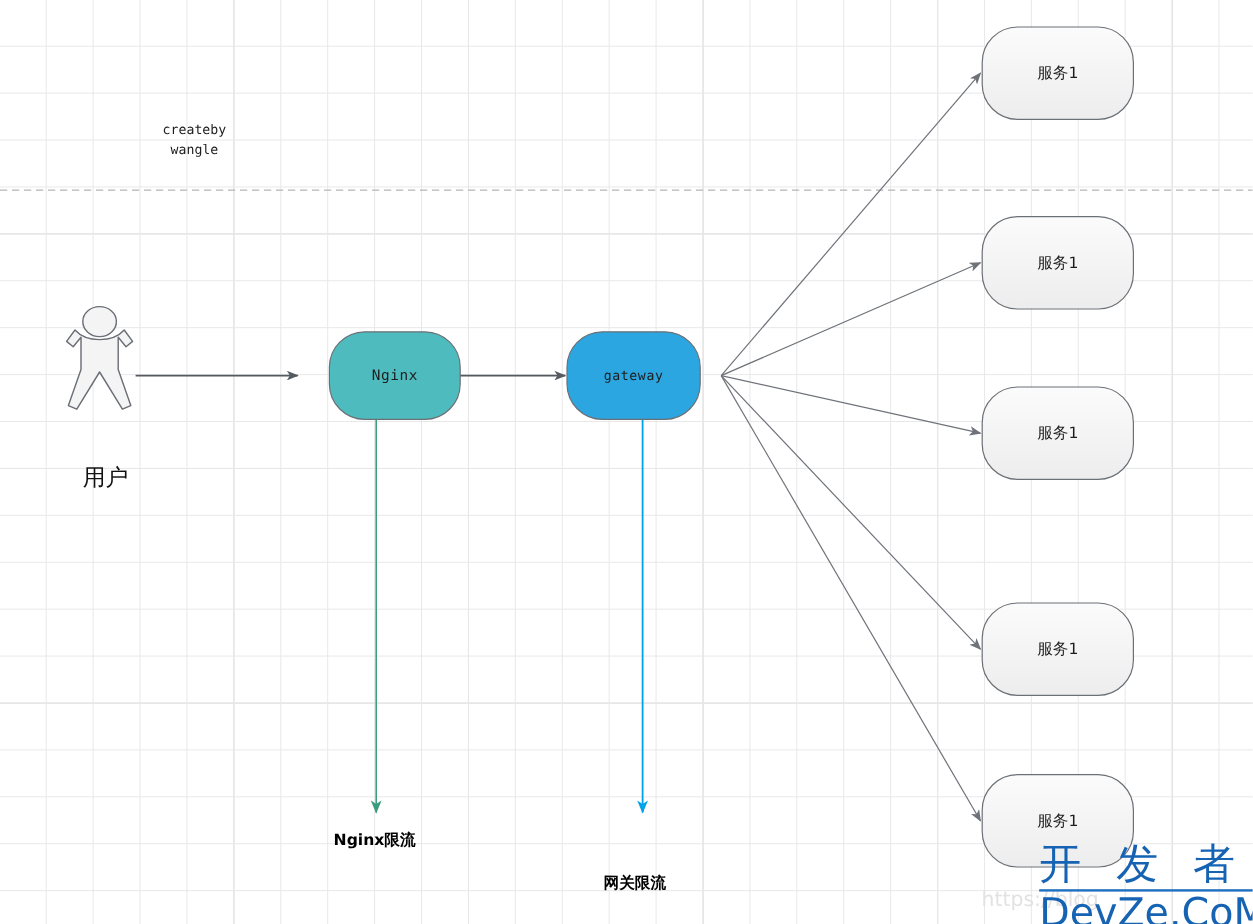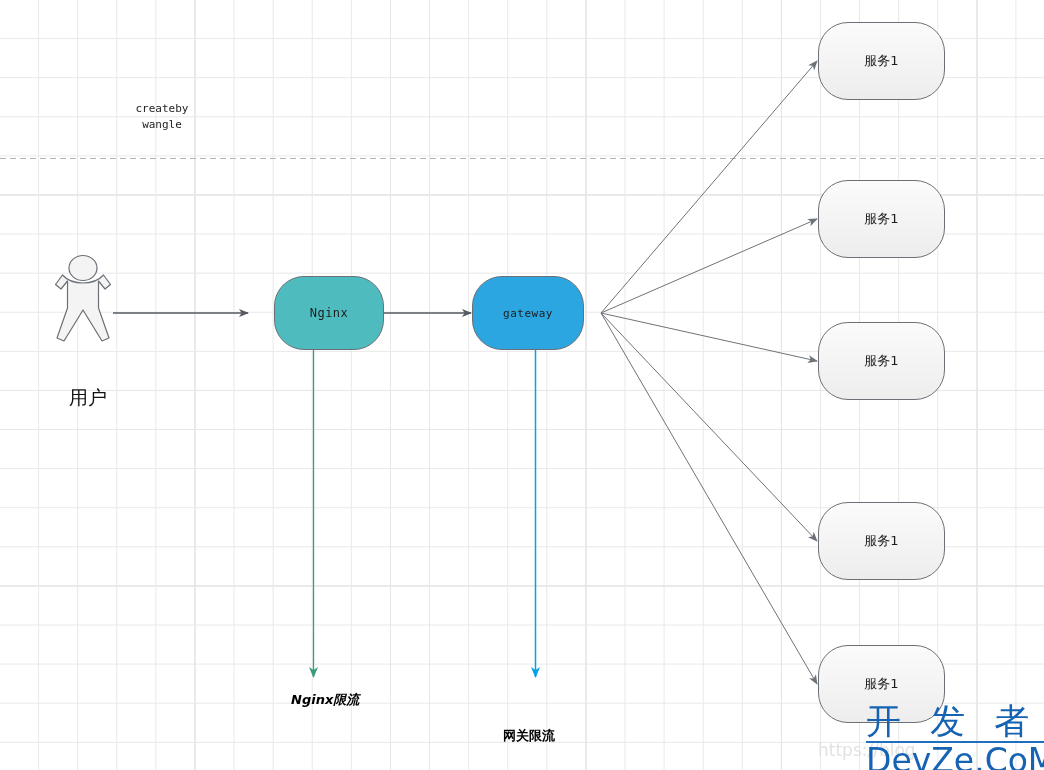--- a/index.html
+++ b/index.html
@@ -210,21 +210,21 @@
   <div class="node node-service" style="left:818px; top:322px; width:127px; height:78px;">
     <span>服务1</span>
   </div>
   <div class="node node-service" style="left:818px; top:502px; width:127px; height:78px;">
     <span>服务1</span>
   </div>
   <div class="node node-service" style="left:818px; top:645px; width:127px; height:78px;">
     <span>服务1</span>
   </div>
 
-  <div class="label-bold" style="left:291px; top:691px;font-style:italic;">Nginx限流</div>
+  <div class="label-bold" style="left:278px; top:691px;">Nginx限流</div>
   <div class="label-bold" style="left:503px; top:691px;margin-top:36px;">网关限流</div>
 
   <div class="wm-url" style="left:818px; top:740px;">https://blog</div>
   <div class="watermark" style="left:866px; top:702px;">
     <div class="wm-cn">开 发 者</div>
     <div class="wm-rule"></div>
     <div class="wm-en">DevZe.CoM</div>
   </div>
 
 </div>

